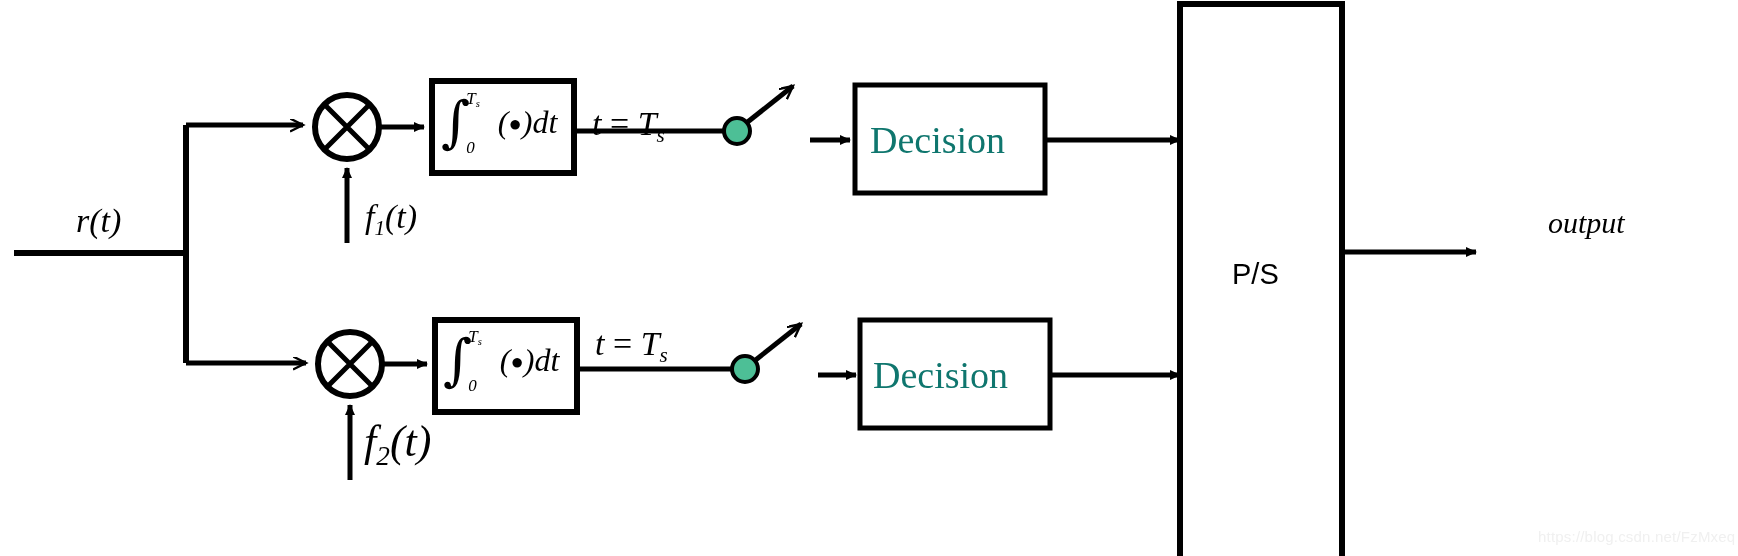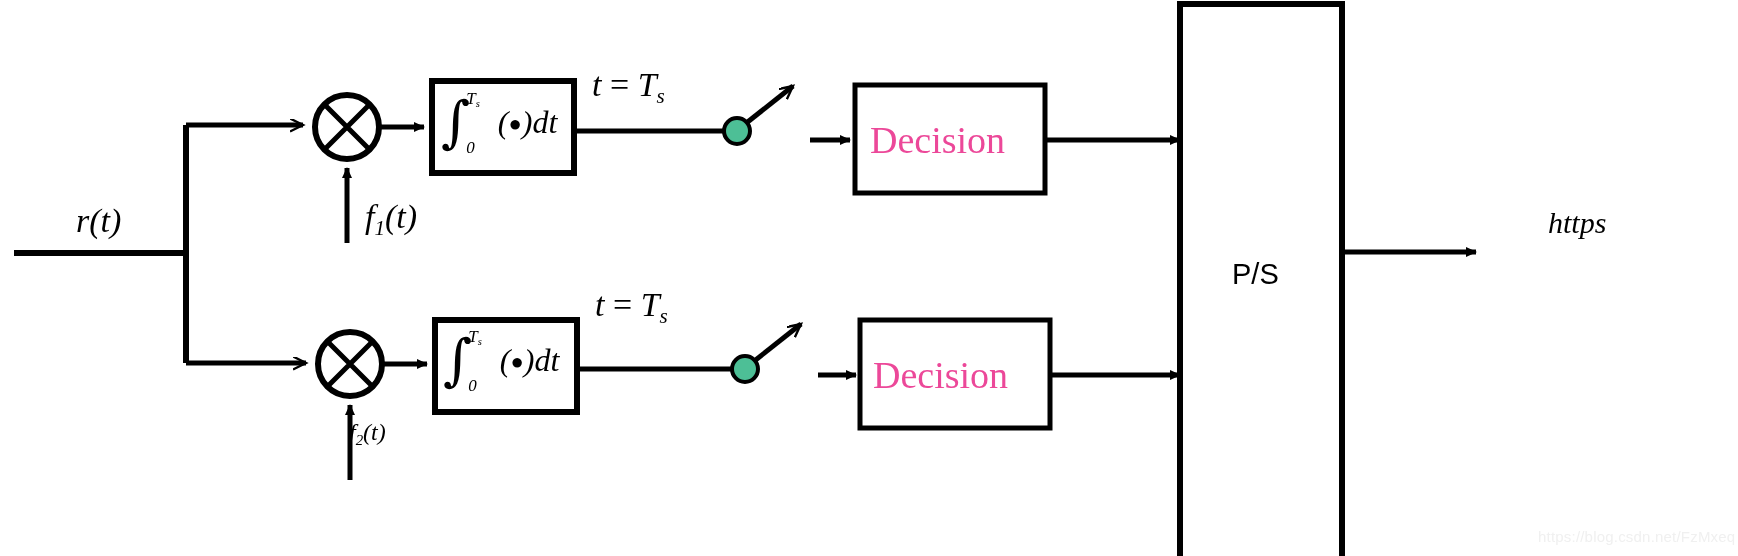--- a/index.html
+++ b/index.html
@@ -39,23 +39,23 @@
     top: 204px;
     font-size: 34px;
   }
   
   #label-f1 {
     left: 365px;
     top: 200px;
     font-size: 34px;
   }
   #label-f2 {
-    left: 349px;
+    left: 364px;
     top: 420px;
-    font-size: 24px;
+    font-size: 44px;
   }
   .sub {
     font-size: 0.62em;
     vertical-align: -0.33em;
     font-style: italic;
   }
   
   .integral-box-text {
     position: absolute;
     color: #000000;
@@ -99,29 +99,30 @@
     vertical-align: 2px;
   }
   
   .sampler-label {
     position: absolute;
     font-family: "Liberation Serif", serif;
     font-style: italic;
     font-size: 34px;
     color: #000;
     white-space: nowrap;
+    margin-top: 39px;
   }
   #sampler-label-1 { left: 592px; top: 66px; }
   #sampler-label-2 { left: 595px; top: 286px; }
   
   .decision-label {
     position: absolute;
     font-family: "Liberation Serif", serif;
     font-size: 38px;
-    color: #ec4899;
+    color: #0f766e;
     white-space: nowrap;
   }
   #decision-label-1 { left: 870px; top: 118px; }
   #decision-label-2 { left: 873px; top: 353px; }
   
   #ps-label {
     position: absolute;
     left: 1232px;
     top: 258px;
     font-family: "Liberation Sans", sans-serif;
@@ -245,17 +246,17 @@
 
   <div class="sampler-label" id="sampler-label-1"><span>t</span>&nbsp;<span style="font-style:normal">=</span>&nbsp;<span>T</span><span class="sub">s</span></div>
 
   <div class="sampler-label" id="sampler-label-2"><span>t</span>&nbsp;<span style="font-style:normal">=</span>&nbsp;<span>T</span><span class="sub">s</span></div>
 
   <div class="decision-label" id="decision-label-1">Decision</div>
   <div class="decision-label" id="decision-label-2">Decision</div>
 
   <div id="ps-label">P/S</div>
 
-  <div id="output-label">https</div>
+  <div id="output-label">output</div>
 
   <div id="watermark">https://blog.csdn.net/FzMxeq</div>
 
 </div>
 
 </body></html>

